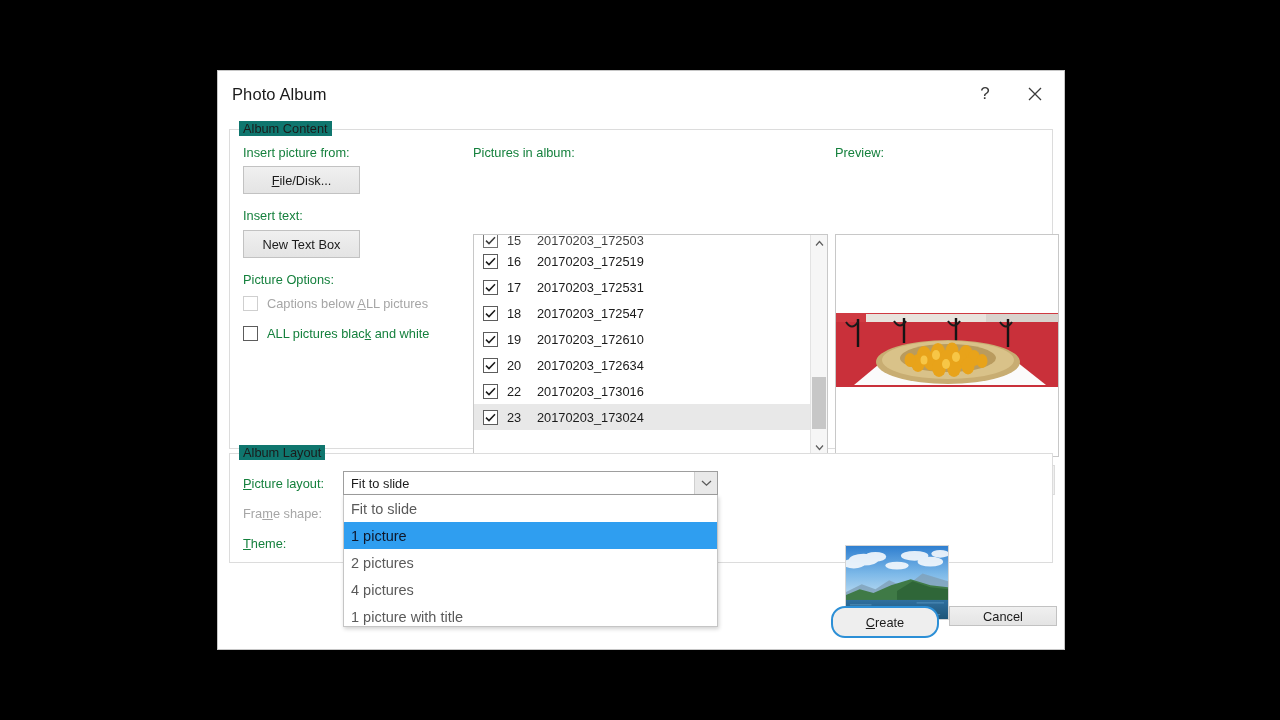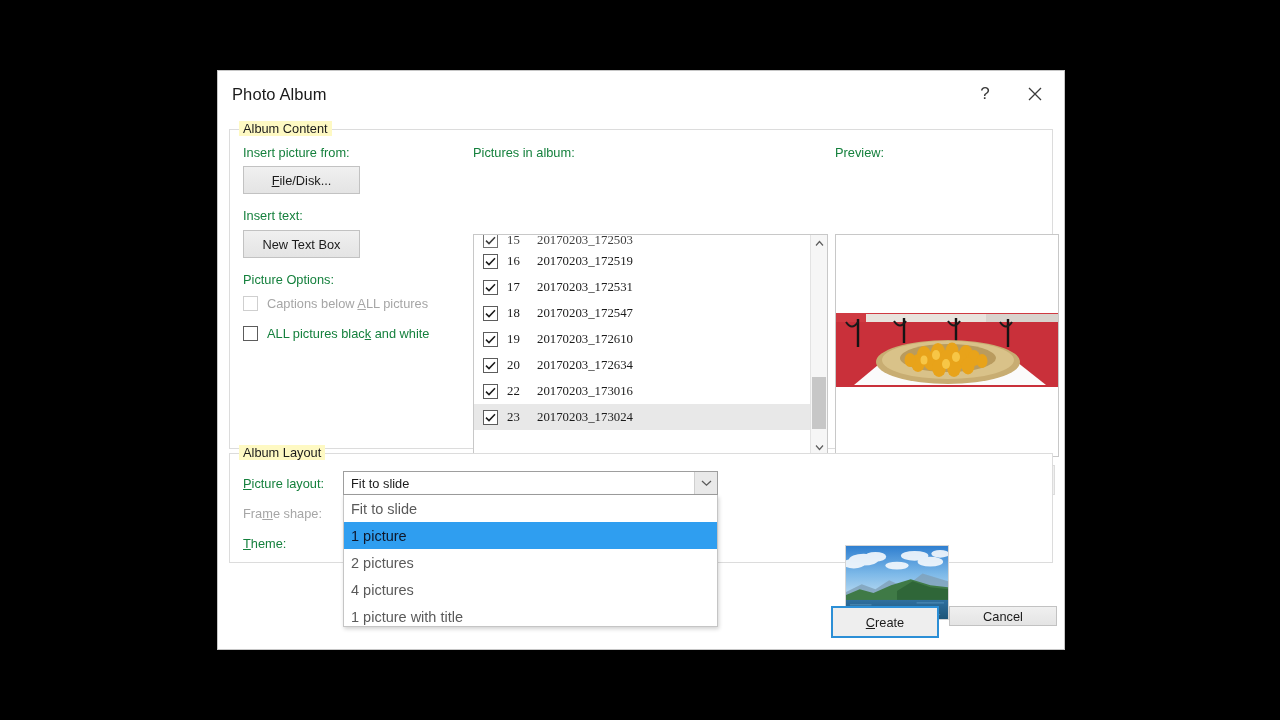--- a/index.html
+++ b/index.html
@@ -37,21 +37,21 @@
   #close-btn svg { display:block; }
 
   
   .group {
     position: absolute; left: 11px; right: 11px;
     border: 1px solid #dcdcdc;
     background: #ffffff;
   }
   .group-title {
     position: absolute; top: -9px; left: 9px;
-    background: #fef9c3; padding: 0 4px;
+    background: #0f766e; padding: 0 4px;
     font-size: 12.8px; color: #1b1b1b; text-align: center;
   }
   #group-content { top: 58px; height: 320px; }
   #group-layout  { top: 382px; height: 110px; }
 
   .lbl { font-size: 12.8px; color: #15803d; white-space: nowrap; }
   .lbl.disabled { color: #a6a6a6; }
   .lbl u { text-decoration: underline; }
 
   
@@ -77,21 +77,21 @@
   
   #list-box {
     position: absolute; left: 243px; top: 104px;
     width: 355px; height: 223px;
     border: 1px solid #c8c8c8; background: #ffffff;
     overflow: hidden;
   }
   #list-inner { position:absolute; left:0; top:0; right:17px; bottom:0; overflow:hidden; }
   .list-row {
     height: 26px; display:flex; align-items:center; padding-left: 9px;
-    font-size: 12.8px; color: #1b1b1b; gap: 0; font-family: Liberation Serif, serif;
+    font-size: 12.8px; color: #1b1b1b; gap: 0;
   }
   .list-row.clipped { height: 13px; align-items: flex-end; overflow:hidden; opacity:.85; }
   .list-row.selected { background: #e8e8e8; }
   .row-num { width: 30px; margin-left: 9px; color:#1b1b1b; }
   .row-name { }
 
   
   #vscroll {
     position:absolute; right:0; top:0; width:17px; bottom:0;
     background:#f6f6f6; border-left:1px solid #e3e3e3;
@@ -487,21 +487,21 @@
             <path d="M4 60 L26 60"></path>
               <path d="M40 63 L70 63"></path>
               <path d="M12 67 L48 67"></path>
               <path d="M60 70 L96 70"></path>
               <path d="M72 58 L100 58"></path>
           </g>
         </svg>
       </div>
     </div>
 
-    <div class="btn focused" style="position:absolute;left:613px;top:535px;width:108px;height:32px;">
+    <div class="btn focused" style="position:absolute;left:613px;top:535px;width:108px;height:32px;border-radius:14px;">
       <span><u>C</u>reate</span>
     </div>
     <div class="btn" style="position:absolute;left:731px;top:535px;width:108px;height:20px;">
       <span>Cancel</span>
     </div>
 
   </div>
 
   <svg id="annot">
     <g stroke="#f2a10d" stroke-width="11" fill="none" stroke-linecap="round" stroke-linejoin="round">

